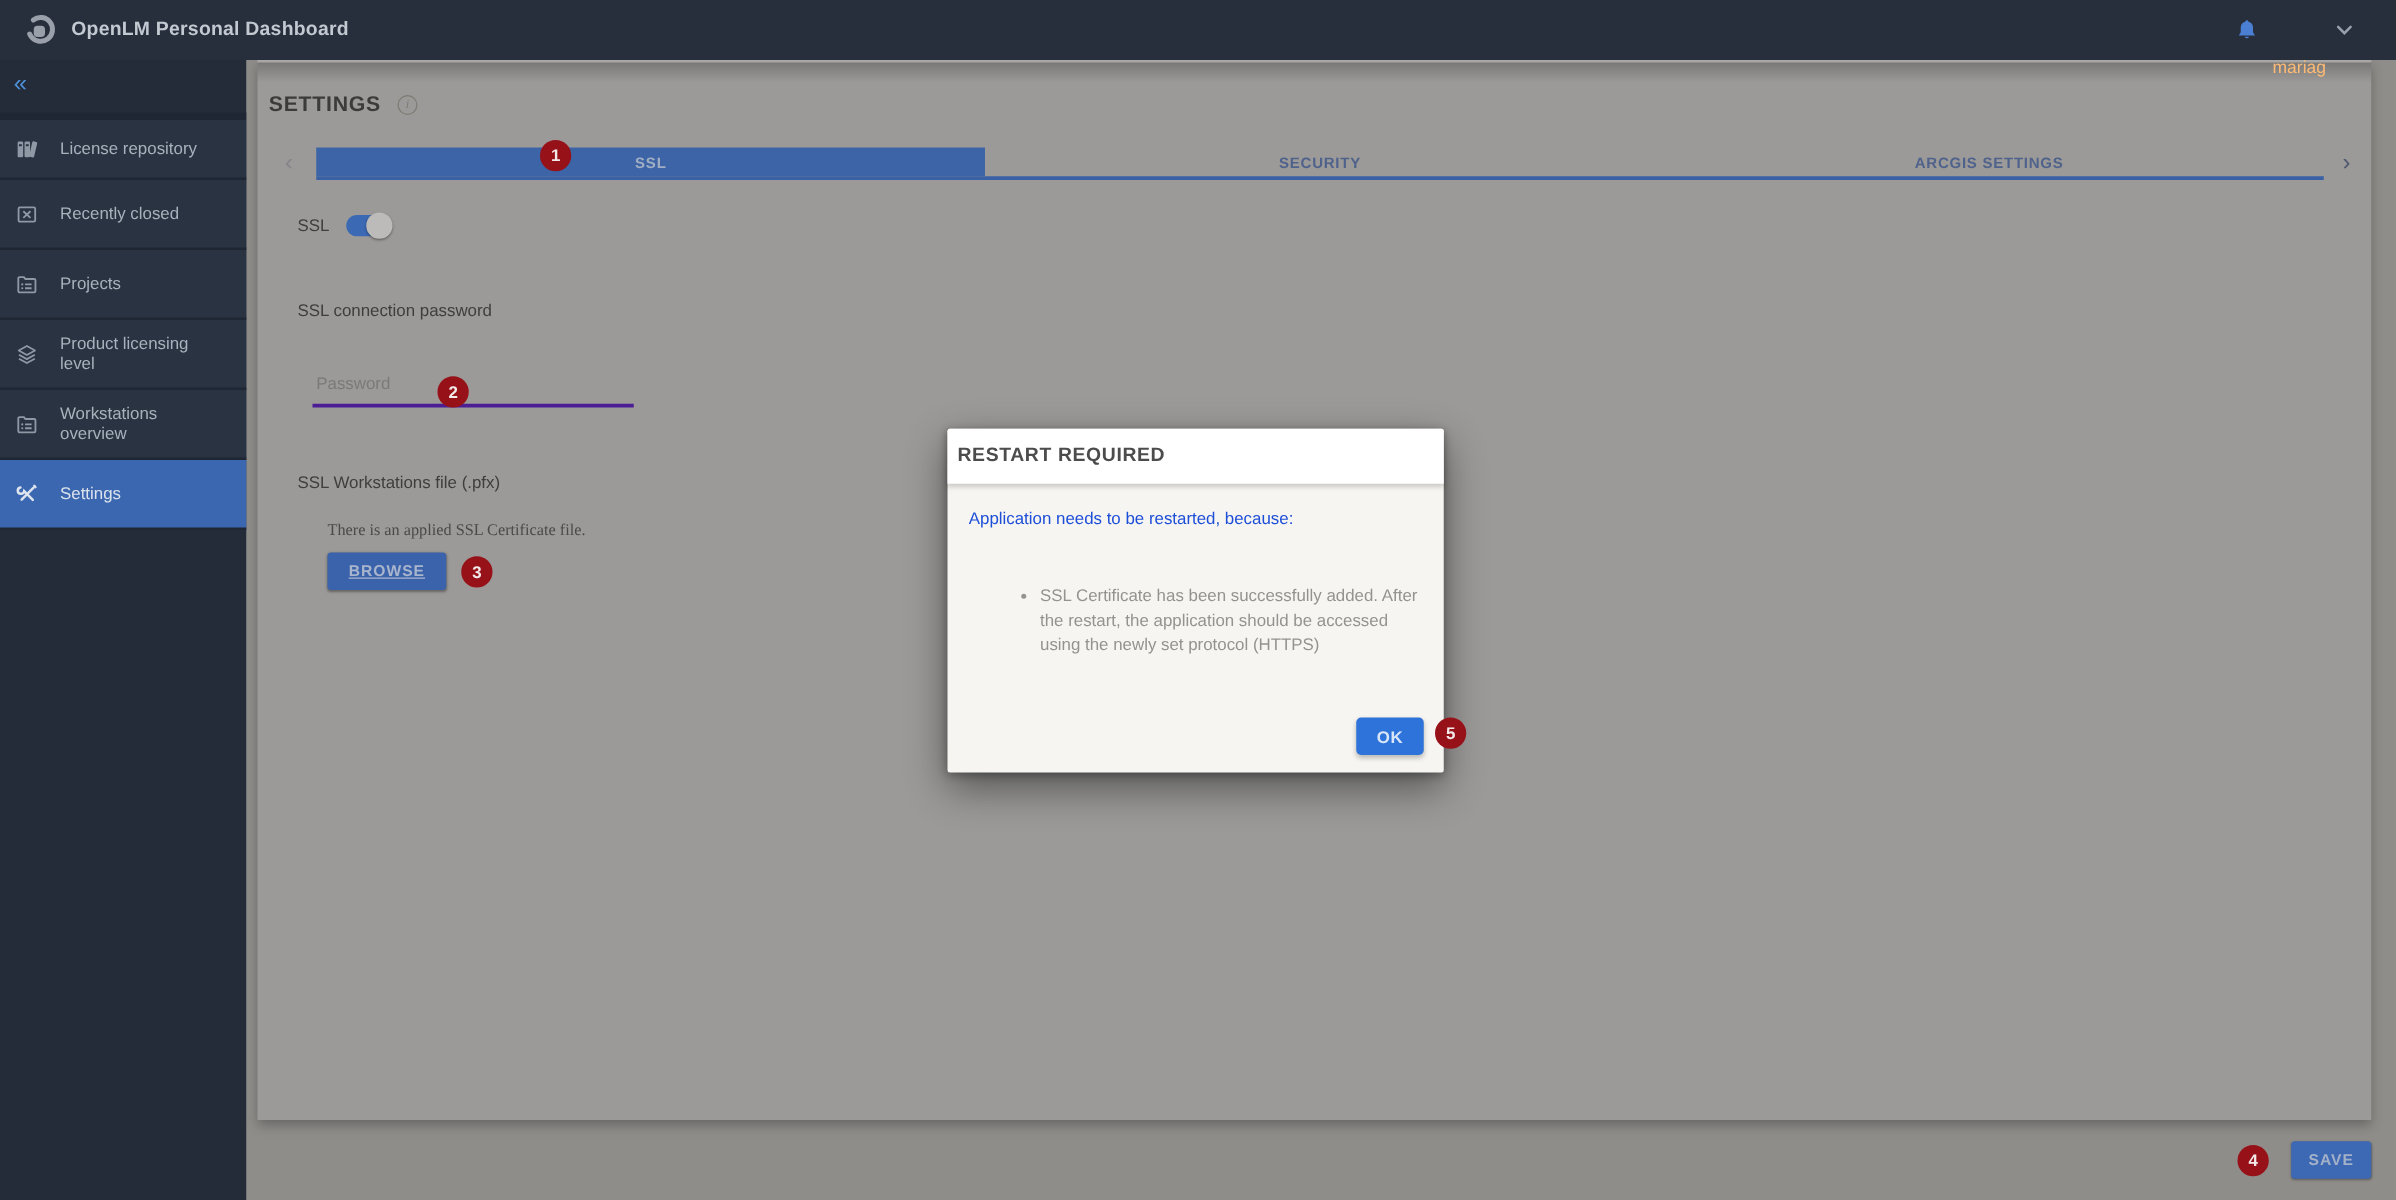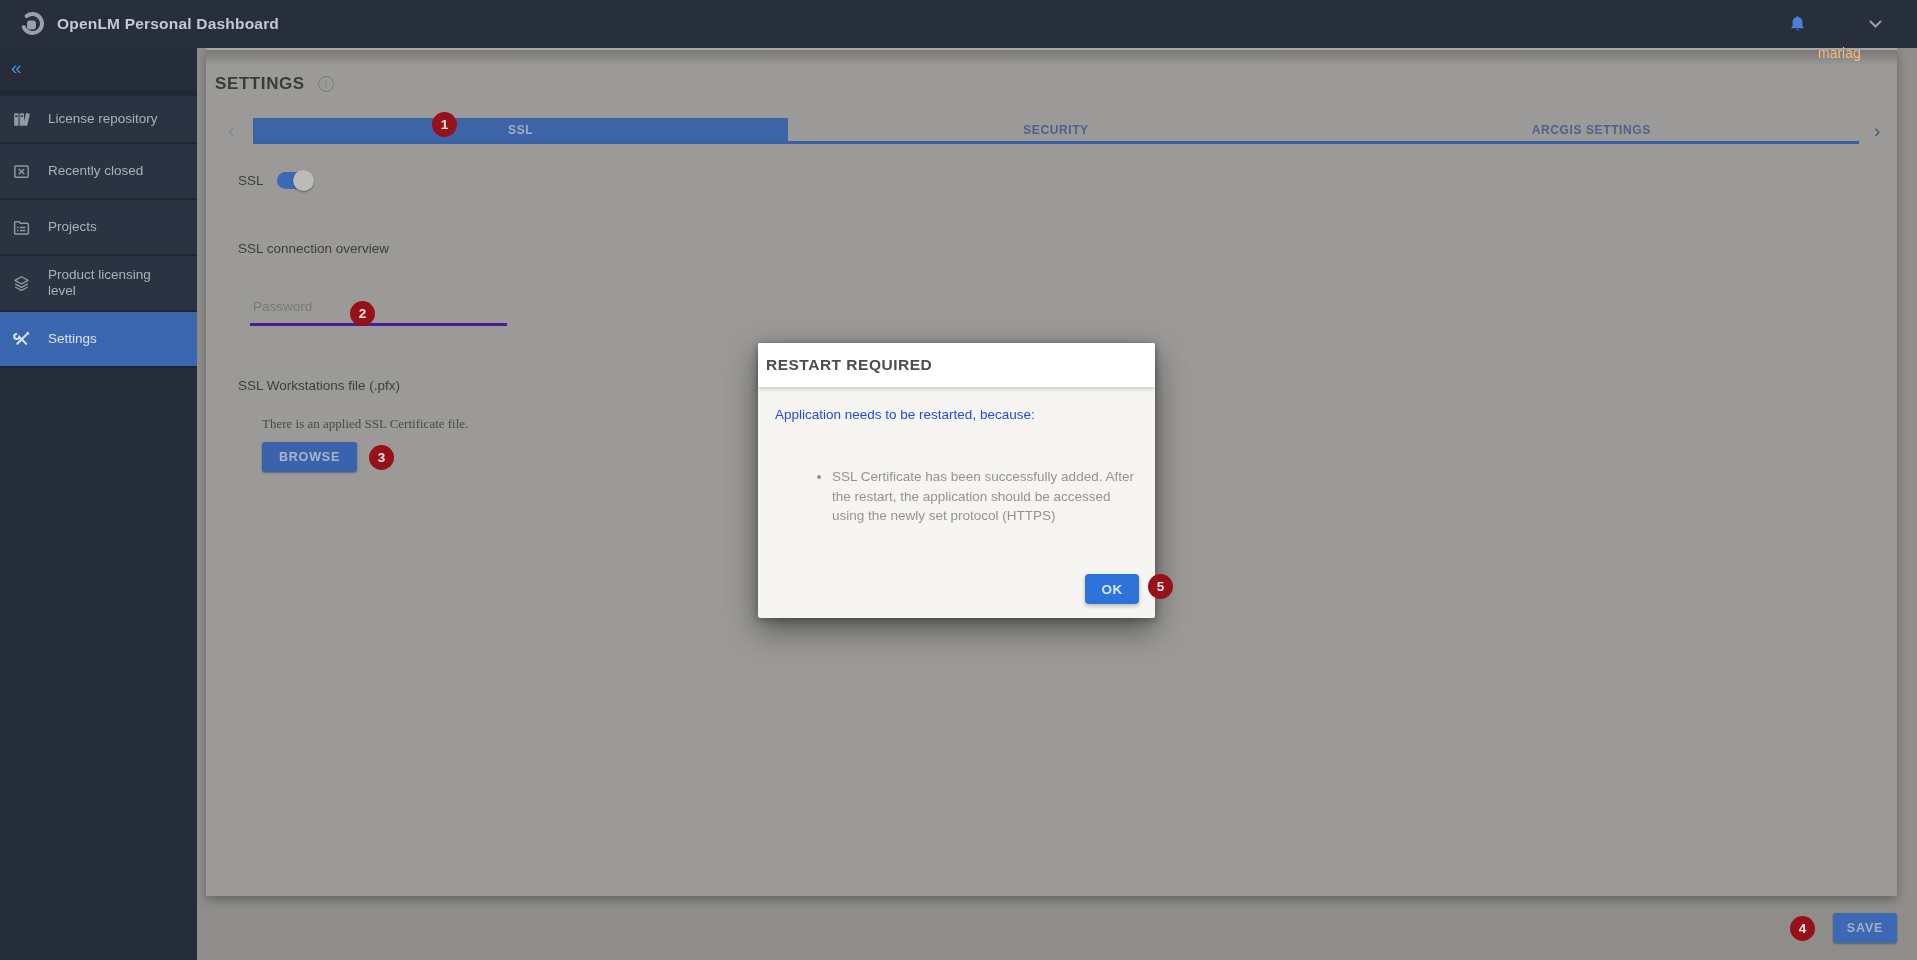--- a/index.html
+++ b/index.html
@@ -43,21 +43,21 @@
   .tab.active{background:#3c64a6;color:#a2aec3;}
 
   
   .fld-label{position:absolute;font-size:13.5px;color:#3e3e3d;}
   .toggle{position:absolute;left:277px;top:172px;width:34px;height:17px;background:#3c69b3;border-radius:9px;cursor:pointer;}
   .toggle .knob{position:absolute;right:-3px;top:-2px;width:21px;height:21px;border-radius:50%;background:#bcbbb9;box-shadow:0 1px 2px rgba(0,0,0,.4);}
   .pwd-input{position:absolute;left:250px;top:292px;width:257px;height:34px;background:transparent;border:none;border-bottom:3px solid #4c1d95;outline:none;font-size:13.5px;color:#3e3e3d;padding:0 0 2px 3px;}
   .pwd-input::placeholder{color:#7b7a78;opacity:1;}
   .cert-status{position:absolute;left:262px;top:416px;font-size:13px;color:#4a4a48;font-family:Liberation Serif, serif;}
   .btn-dim{position:absolute;border:none;border-radius:3px;background:#3b63ac;color:#a9b5cc;font-size:12.5px;font-weight:600;letter-spacing:.8px;box-shadow:0 1px 2px rgba(0,0,0,.35);cursor:pointer;}
-  .btn-browse{left:262px;top:442px;width:95px;height:30px;}
+  .btn-browse{left:262px;top:442px;width:95px;height:30px;text-decoration:underline;}
   .btn-save{left:1833px;top:913px;width:64px;height:30px;background:#3c68b4;color:#a3b1c8;}
 
   
   .modal{position:absolute;left:758px;top:343px;width:397px;height:275px;background:#f7f5f1;border-radius:2px;box-shadow:0 12px 32px rgba(0,0,0,.45),0 2px 8px rgba(0,0,0,.3);z-index:40;}
   .modal-header{position:relative;height:44px;background:#ffffff;border-radius:2px 2px 0 0;box-shadow:0 2px 4px rgba(0,0,0,.18);z-index:2;}
   .modal-title{padding-left:8px;line-height:44px;font-size:15.5px;font-weight:600;color:#4c4c4c;letter-spacing:.5px;}
   .modal-intro{position:absolute;left:17px;top:64px;font-size:13.5px;color:#1d4ed8;}
   .modal-bullets{position:absolute;left:42px;top:108px;width:330px;margin:16px;padding:0 0 0 16px;}
   .modal-bullets li{font-size:13.5px;line-height:19.5px;color:#94938f;}
   .btn-ok{position:absolute;right:16px;bottom:14px;width:54px;height:30px;border:none;border-radius:4px;background:#2d73d9;color:#d9e6fa;font-size:13.5px;font-weight:600;letter-spacing:.5px;box-shadow:0 2px 4px rgba(0,0,0,.25);cursor:pointer;}
@@ -145,20 +145,32 @@
       <span class="icn">
         <svg viewBox="0 0 18 18" width="19" height="19" fill="none" stroke="currentColor" stroke-width="1.3" stroke-linejoin="round">
           <path d="M9 2.6L15.2 6 9 9.4 2.8 6z"></path>
           <path d="M3 9.3L9 12.6l6-3.3"></path>
           <path d="M3 12.3L9 15.6l6-3.3"></path>
         </svg>
       </span>
       <span class="lbl">Product licensing level</span>
     </div>
 
+    <div class="side-item">
+      <span class="icn">
+        <svg viewBox="0 0 18 18" width="19" height="19" fill="none" stroke="currentColor" stroke-width="1.4">
+          <path d="M2.5 5.6V4.5a1 1 0 011-1h3.2l1.2 1.4h6.6a1 1 0 011 1v8.2a1 1 0 01-1 1h-11a1 1 0 01-1-1z"></path>
+          <circle cx="5.5" cy="9" r="0.8" fill="currentColor" stroke="none"></circle>
+          <path d="M7.6 9h5"></path>
+          <circle cx="5.5" cy="11.9" r="0.8" fill="currentColor" stroke="none"></circle>
+          <path d="M7.6 11.9h5"></path>
+        </svg>
+      </span>
+      <span class="lbl">Workstations overview</span>
+    </div>
 
     <div class="side-item selected">
       <span class="icn">
         <svg viewBox="0 0 20 20" width="19" height="19" fill="none" stroke="currentColor" stroke-width="2.1" stroke-linecap="round">
           <path d="M4.6 4.2a2.7 2.7 0 103.1 3.1L15 14.6"></path>
           <path d="M15.4 4.6L5.6 14.4"></path>
           <path d="M16.2 2.9l1 1"></path>
         </svg>
       </span>
       <span class="lbl">Settings</span>
@@ -176,21 +188,21 @@
     <div class="tab">SECURITY</div>
     <div class="tab">ARCGIS SETTINGS</div>
   </div>
   <span class="tab-chevron right">›</span>
 
   <div class="fld-label" style="left:238px;top:173px;">SSL</div>
   <div class="toggle">
       <span class="knob"></span>
     </div>
 
-  <div class="fld-label" style="left:238px;top:241px;">SSL connection overview</div>
+  <div class="fld-label" style="left:238px;top:241px;">SSL connection password</div>
   <input class="pwd-input" type="text" placeholder="Password" style="">
 
   <div class="fld-label" style="left:238px;top:378px;">SSL Workstations file (.pfx)</div>
   <div class="cert-status">There is an applied SSL Certificate file.</div>
   <button class="btn-dim btn-browse">BROWSE</button>
   <button class="btn-dim btn-save">SAVE</button>
 
   <div class="modal">
     <div class="modal-header">
       <div class="modal-title">RESTART REQUIRED</div>

